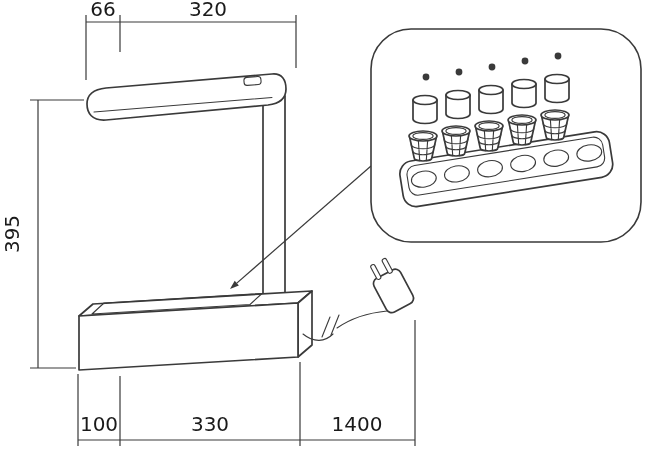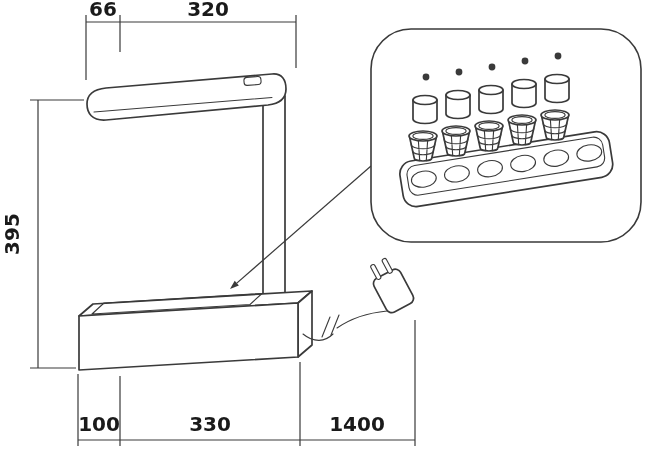--- a/index.html
+++ b/index.html
@@ -1,17 +1,17 @@
 <!DOCTYPE html>
 <html><head>
 <meta charset="utf-8">
 <style>
   html,body{margin:0;padding:0;background:#ffffff;}
   .stage{position:relative;width:654px;height:452px;background:#ffffff;overflow:hidden;
-         font-family:"DejaVu Sans", sans-serif;font-weight:bold;}
+         font-family:"DejaVu Sans", sans-serif;}
   svg{display:block;}
   .ln{stroke:#3a3a3a;stroke-width:1.7;fill:none;stroke-linecap:round;stroke-linejoin:round;}
   .dim{stroke:#3a3a3a;stroke-width:1.2;fill:none;stroke-linecap:butt;}
   .thin{stroke-width:1.1;}
   .w{fill:#ffffff;}
   .nofill{fill:none;}
   .dotfill{fill:#3a3a3a;stroke:none;}
   .dim-text{font-family:"DejaVu Sans", sans-serif;font-size:20px;fill:#1a1a1a;}
 </style>
 </head>

